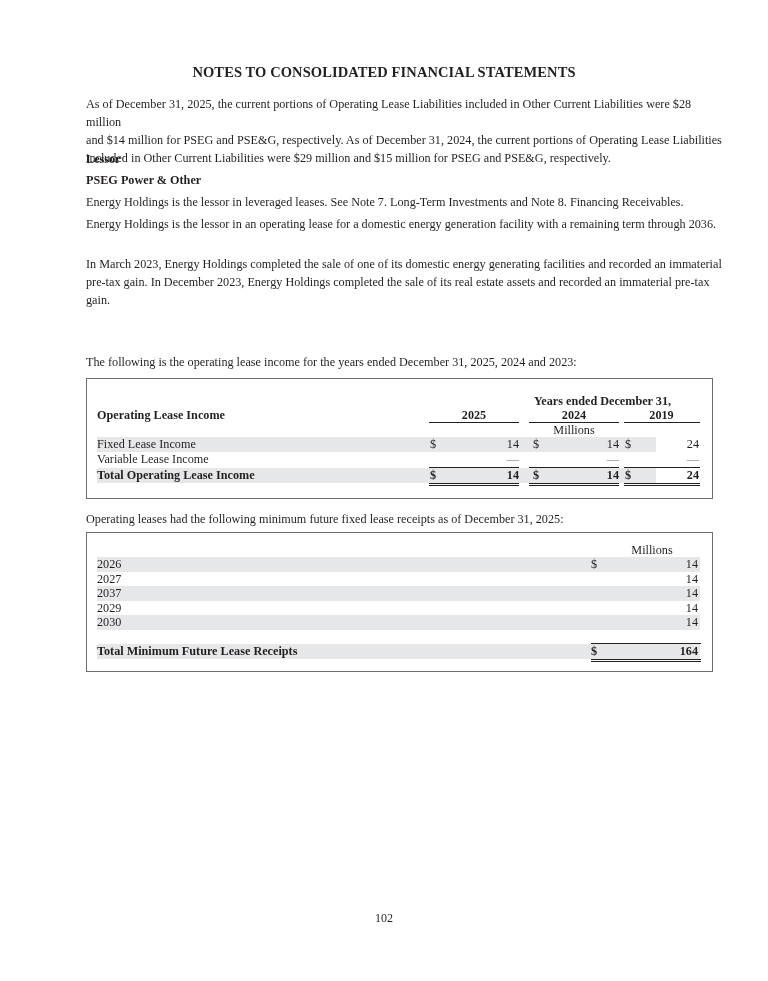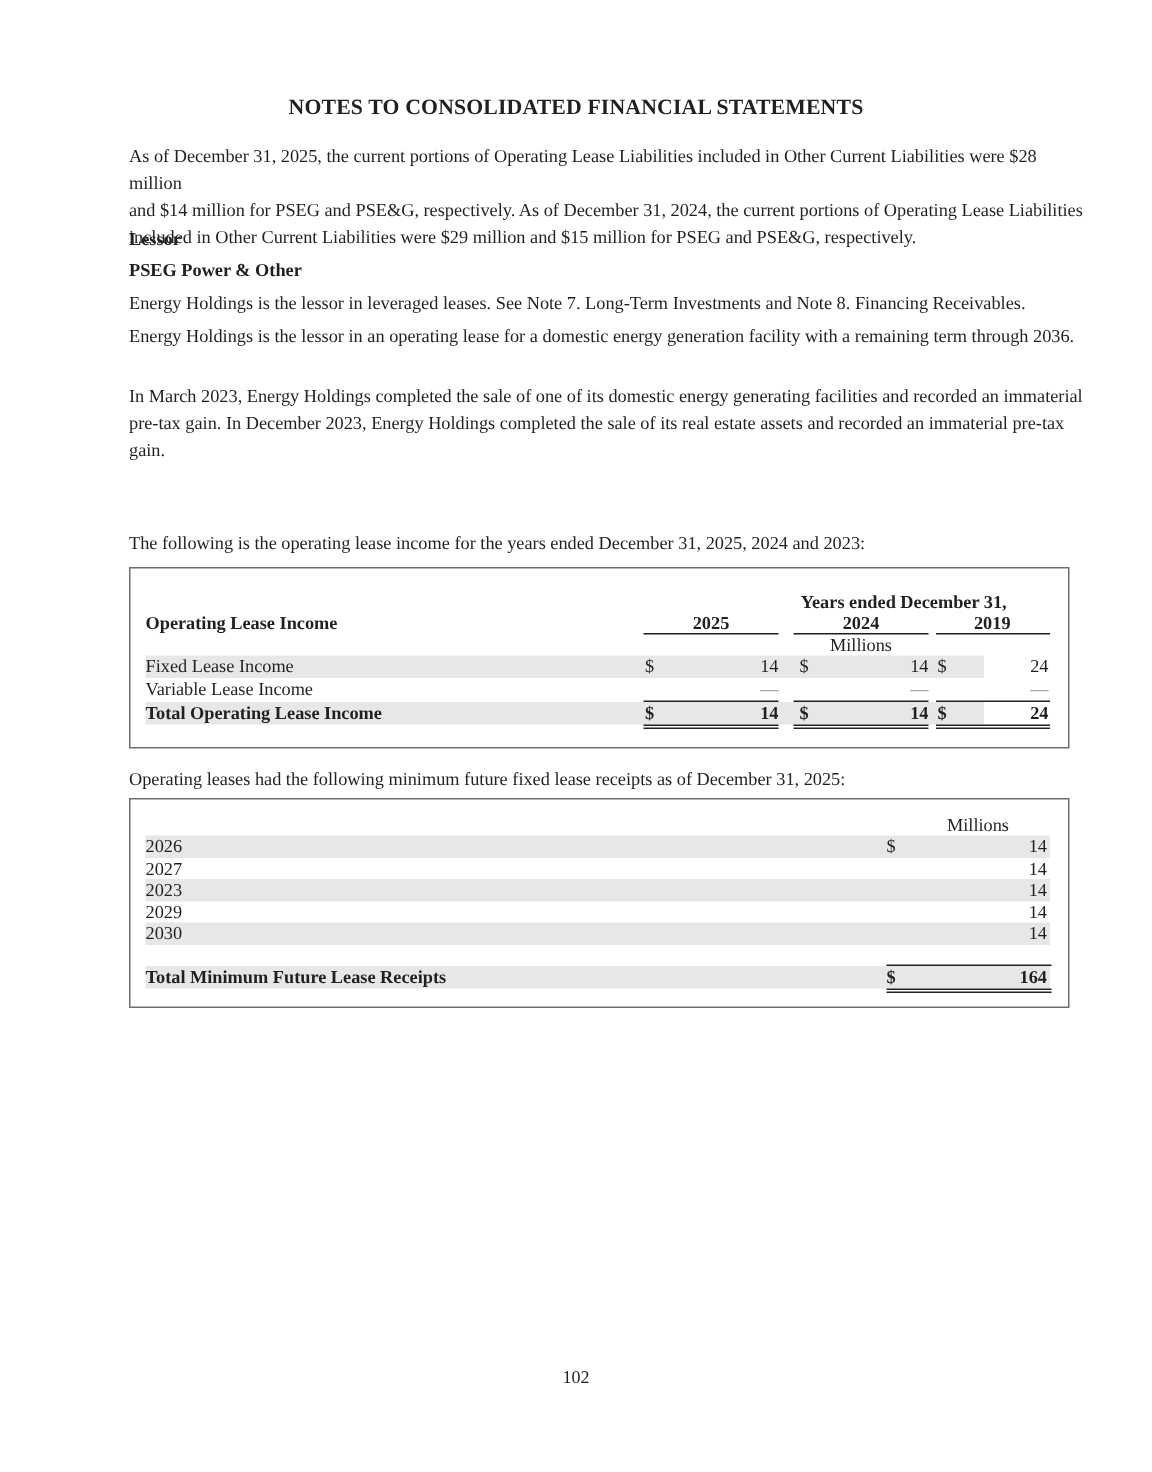--- a/index.html
+++ b/index.html
@@ -119,21 +119,21 @@
   <div class="r row-shade" style="top:24px;">
     <div class="cell" style="left:0;">2026</div>
     <div class="cell" style="left:494px;">$</div>
     <div class="cell" style="left:540px; width:61px; text-align:right;">14</div>
   </div>
   <div class="r" style="top:38.5px;">
     <div class="cell" style="left:0;text-align:center;">2027</div>
     <div class="cell" style="left:540px; width:61px; text-align:right;">14</div>
   </div>
   <div class="r row-shade" style="top:53px;">
-    <div class="cell" style="left:0;">2023</div>
+    <div class="cell" style="left:0;">2037</div>
     <div class="cell" style="left:540px; width:61px; text-align:right;">14</div>
   </div>
   <div class="r" style="top:67.5px;">
     <div class="cell" style="left:0;">2029</div>
     <div class="cell" style="left:540px; width:61px; text-align:right;">14</div>
   </div>
   <div class="r row-shade" style="top:82px;">
     <div class="cell" style="left:0;">2030</div>
     <div class="cell" style="left:540px; width:61px; text-align:right;">14</div>
   </div>

